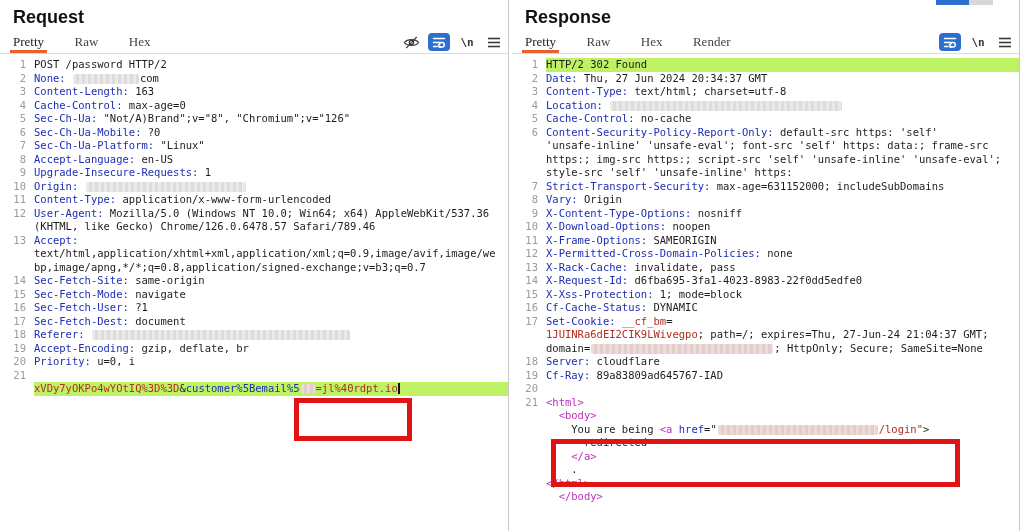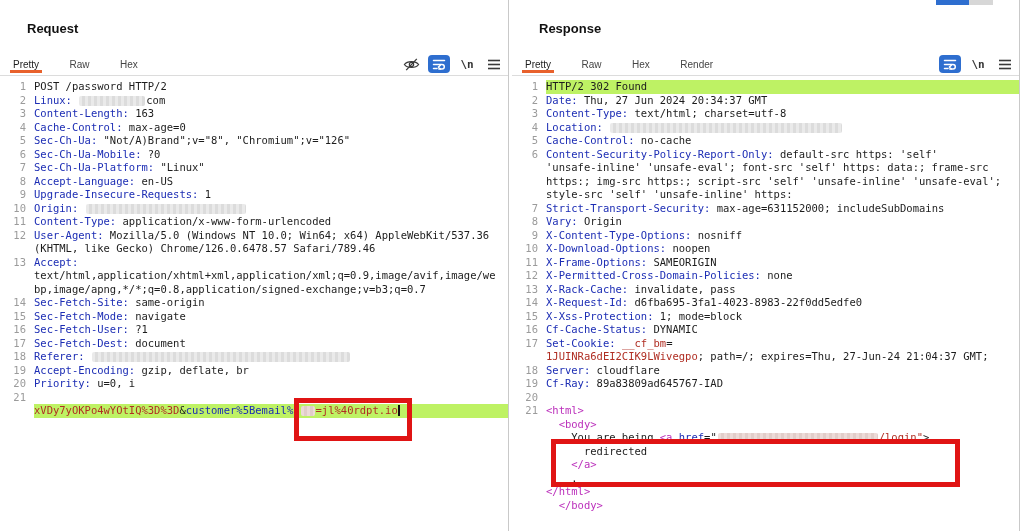--- a/index.html
+++ b/index.html
@@ -1,25 +1,25 @@
 <!DOCTYPE html>
 <html><head>
 <meta charset="utf-8">
 <style>
   html,body{margin:0;padding:0;background:#fff;}
   .screen{position:relative;width:1024px;height:531px;background:#fff;overflow:hidden;
           font-family:"Liberation Sans",sans-serif;}
   .panel{position:absolute;top:0;height:531px;background:#fff;overflow:hidden;}
   .panel.left{left:0;width:508px;border-right:1px solid #c9c9c9;}
   .panel.right{left:512px;width:507px;border-right:1px solid #c9c9c9;}
-  .panel-title{margin:18px;padding:3px 0 0 9px;font-size:13px;font-weight:bold;color:#111;}
+  .panel-title{margin:4px;padding:3px 0 0 9px;font-size:18px;font-weight:bold;color:#111;}
   .tabbar{position:relative;height:21px;margin-top:2px;border-bottom:1px solid #dcdcdc;
           padding-left:10px;white-space:nowrap;}
-  .tab{display:inline-block;font-size:10px;color:#454545;padding:2px 3px 3px 3px;
-       margin-right:20px;cursor:default;}
+  .tab{display:inline-block;font-size:13px;color:#454545;padding:2px 3px 3px 3px;
+       margin-right:20px;cursor:default;font-family:Liberation Serif, serif;}
   .tab.active{color:#1d1d1d;border-bottom:3px solid #e8612c;padding-bottom:0;}
   .iconbar{position:absolute;right:4px;top:0;height:20px;display:flex;align-items:center;gap:7px;}
   .icn{display:inline-flex;align-items:center;justify-content:center;width:20px;height:17px;}
   .icn.btnblue{background:#2e6ecf;border-radius:4px;width:22px;height:18px;}
   .icn .nl{font-family:"DejaVu Sans Mono",monospace;font-size:11px;color:#333;font-weight:bold;}
   .code{padding-top:4px;font-family:"DejaVu Sans Mono",monospace;font-size:10.5px;
         line-height:13.5px;color:#1c1c1c;}
   .row{display:flex;height:13.5px;}
   .gut{flex:none;width:26px;padding-right:8px;text-align:right;color:#9b9b9b;}
   .ln{flex:1;white-space:pre;}
@@ -74,21 +74,21 @@
         </span>
       </span>
     </div>
     <div class="code" id="req-rows">
         <div class="row">
           <span class="gut">1</span>
           <span class="ln"><span>POST /password HTTP/2</span></span>
         </div>
         <div class="row">
           <span class="gut">2</span>
-          <span class="ln"><span class="seg-k">Linux:</span><span> </span><span class="blur" style="width: 66px;"></span><span>com</span></span>
+          <span class="ln"><span class="seg-k">None:</span><span> </span><span class="blur" style="width: 66px;"></span><span>com</span></span>
         </div>
         <div class="row">
           <span class="gut">3</span>
           <span class="ln"><span class="seg-k">Content-Length:</span><span> 163</span></span>
         </div>
         <div class="row">
           <span class="gut">4</span>
           <span class="ln"><span class="seg-k">Cache-Control:</span><span> max-age=0</span></span>
         </div>
         <div class="row">
@@ -285,20 +285,24 @@
         </div>
         <div class="row">
           <span class="gut">17</span>
           <span class="ln"><span class="seg-k">Set-Cookie:</span><span> </span><span class="seg-r">__cf_bm</span><span>=</span></span>
         </div>
         <div class="row">
           <span class="gut"></span>
           <span class="ln"><span class="seg-r">1JUINRa6dEI2CIK9LWivegpo</span><span>; path=/; expires=Thu, 27-Jun-24 21:04:37 GMT;</span></span>
         </div>
         <div class="row">
+          <span class="gut"></span>
+          <span class="ln"><span>domain=</span><span class="blur p" style="width: 182px;"></span><span>; HttpOnly; Secure; SameSite=None</span></span>
+        </div>
+        <div class="row">
           <span class="gut">18</span>
           <span class="ln"><span class="seg-k">Server:</span><span> cloudflare</span></span>
         </div>
         <div class="row">
           <span class="gut">19</span>
           <span class="ln"><span class="seg-k">Cf-Ray:</span><span> 89a83809ad645767-IAD</span></span>
         </div>
         <div class="row">
           <span class="gut">20</span>
           <span class="ln"></span>

